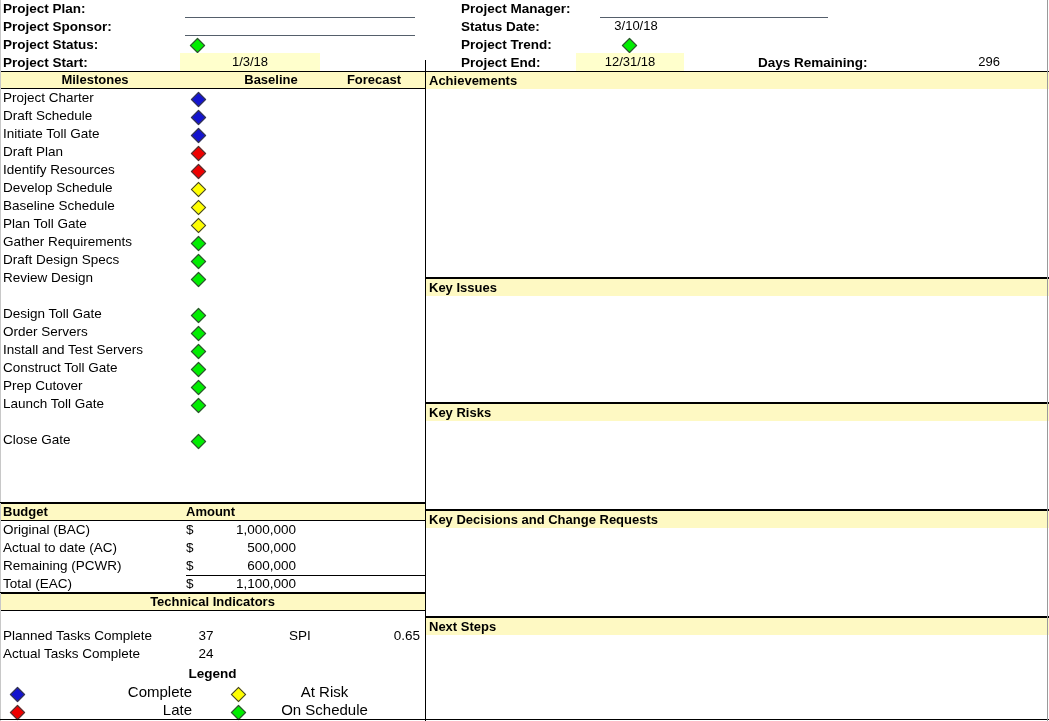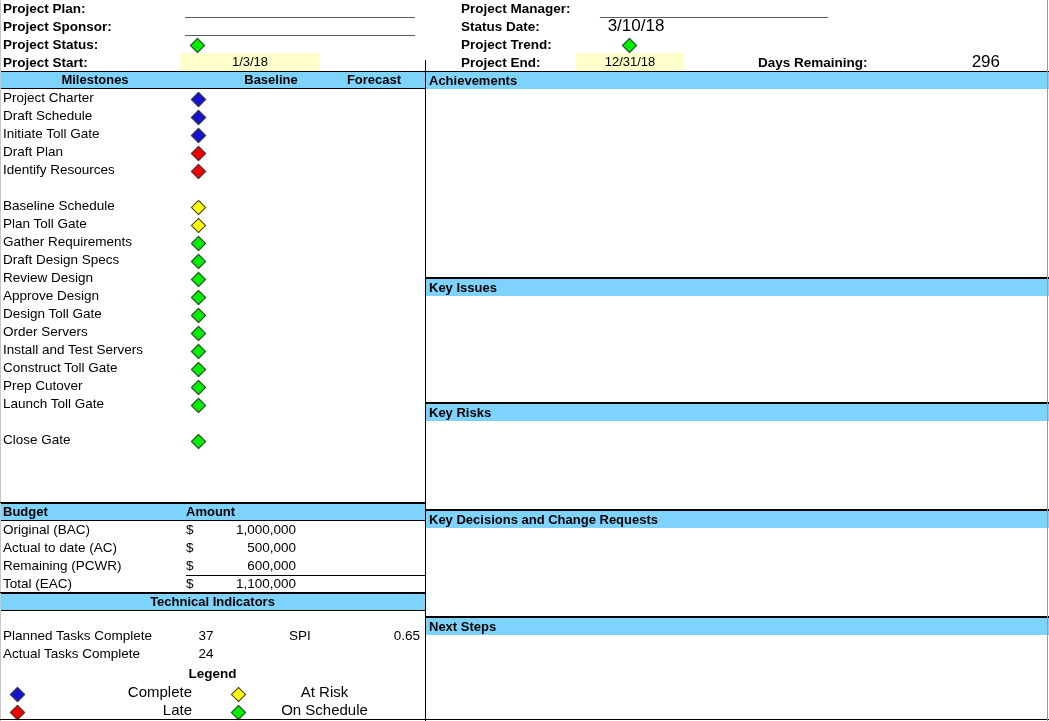--- a/index.html
+++ b/index.html
@@ -17,21 +17,21 @@
     width: 1049px;
     height: 721px;
     background: #ffffff;
     overflow: hidden;
     box-sizing: border-box;
   }
 
   
   .abs { position: absolute; box-sizing: border-box; }
   .bandhdr {
-    background: #7dd3fc;
+    background: #fef9c3;
     font-weight: bold;
     font-size: 13px;
     display: flex;
     align-items: center;
     border-top: 1px solid #000;
     border-bottom: 1px solid #000;
   }
   .bandhdr .lbl { padding-left: 3px; }
   .bandhdr.center { justify-content: center; }
   .bandhdr.center .lbl { padding-left: 0; }
@@ -54,21 +54,21 @@
     height: 18px;
     line-height: 18px;
     text-align: center;
     font-size: 13px;
   }
   .plainval {
     position: absolute;
     height: 18px;
     line-height: 18px;
     text-align: center;
-    font-size: 17px;
+    font-size: 13px;
   }
 
   
   .diamond {
     width: 11px;
     height: 11px;
     transform: rotate(45deg);
     border: 1px solid #3a3a3a;
     box-sizing: border-box;
     display: inline-block;
@@ -234,42 +234,42 @@
         <span class="ms-dia"><span class="diamond" style="background: rgb(20, 20, 206);"></span></span>
       </div>
       <div class="ms-row" style="top: 54px;">
         <span class="ms-name">Draft Plan</span>
         <span class="ms-dia"><span class="diamond" style="background: rgb(238, 0, 0);"></span></span>
       </div>
       <div class="ms-row" style="top: 72px;">
         <span class="ms-name">Identify Resources</span>
         <span class="ms-dia"><span class="diamond" style="background: rgb(238, 0, 0);"></span></span>
       </div>
+      <div class="ms-row" style="top: 90px;">
+        <span class="ms-name">Develop Schedule</span>
+        <span class="ms-dia"><span class="diamond" style="background: rgb(255, 255, 0);"></span></span>
+      </div>
       <div class="ms-row" style="top: 108px;">
         <span class="ms-name">Baseline Schedule</span>
         <span class="ms-dia"><span class="diamond" style="background: rgb(255, 255, 0);"></span></span>
       </div>
       <div class="ms-row" style="top: 126px;">
         <span class="ms-name">Plan Toll Gate</span>
         <span class="ms-dia"><span class="diamond" style="background: rgb(255, 255, 0);"></span></span>
       </div>
       <div class="ms-row" style="top: 144px;">
         <span class="ms-name">Gather Requirements</span>
         <span class="ms-dia"><span class="diamond" style="background: rgb(0, 238, 0);"></span></span>
       </div>
       <div class="ms-row" style="top: 162px;">
         <span class="ms-name">Draft Design Specs</span>
         <span class="ms-dia"><span class="diamond" style="background: rgb(0, 238, 0);"></span></span>
       </div>
       <div class="ms-row" style="top: 180px;">
         <span class="ms-name">Review Design</span>
-        <span class="ms-dia"><span class="diamond" style="background: rgb(0, 238, 0);"></span></span>
-      </div>
-      <div class="ms-row" style="top: 198px;">
-        <span class="ms-name">Approve Design</span>
         <span class="ms-dia"><span class="diamond" style="background: rgb(0, 238, 0);"></span></span>
       </div>
       <div class="ms-row" style="top: 216px;">
         <span class="ms-name">Design Toll Gate</span>
         <span class="ms-dia"><span class="diamond" style="background: rgb(0, 238, 0);"></span></span>
       </div>
       <div class="ms-row" style="top: 234px;">
         <span class="ms-name">Order Servers</span>
         <span class="ms-dia"><span class="diamond" style="background: rgb(0, 238, 0);"></span></span>
       </div>

